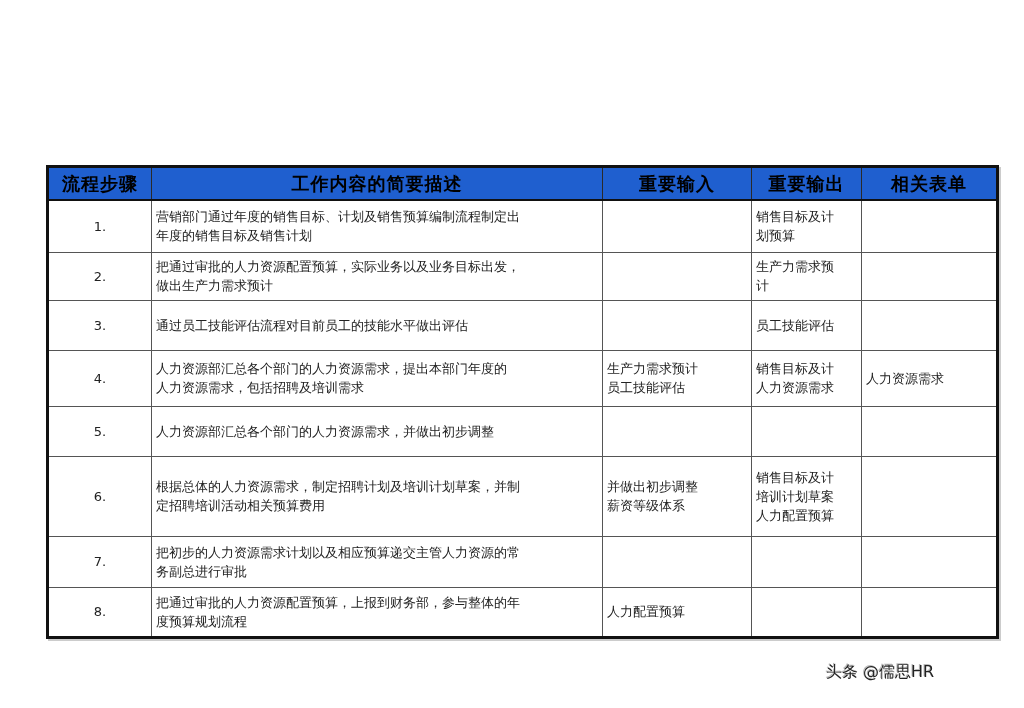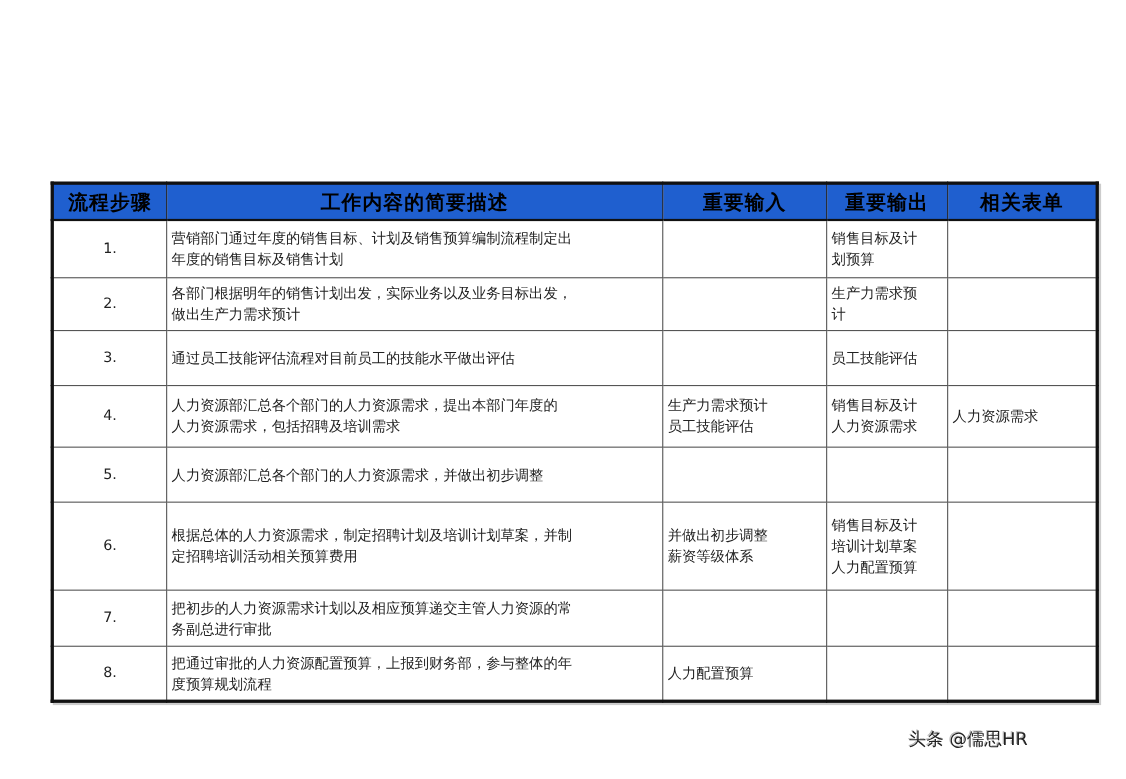--- a/index.html
+++ b/index.html
@@ -108,21 +108,21 @@
       <td>
         <span class="ln">销售目标及计</span>
         <span class="ln">划预算</span>
       </td>
       <td></td>
     </tr>
 
     <tr style="height:48px">
       <td class="step">2.</td>
       <td>
-        <span class="ln">各部门根据明年的销售计划出发，实际业务以及业务目标出发，</span>
+        <span class="ln">把通过审批的人力资源配置预算，实际业务以及业务目标出发，</span>
         <span class="ln">做出生产力需求预计</span>
       </td>
       <td></td>
       <td>
         <span class="ln">生产力需求预</span>
         <span class="ln">计</span>
       </td>
       <td></td>
     </tr>
 

